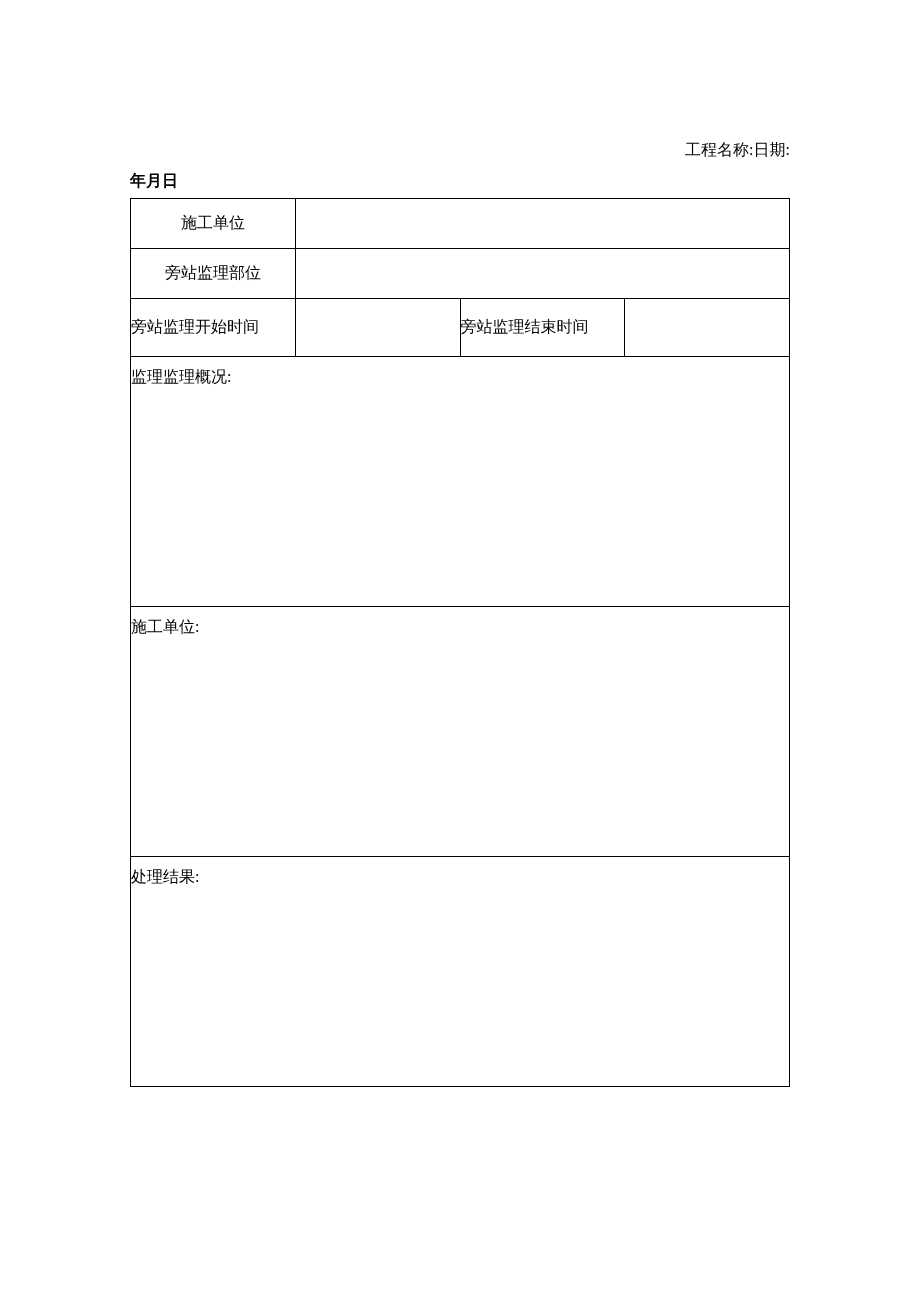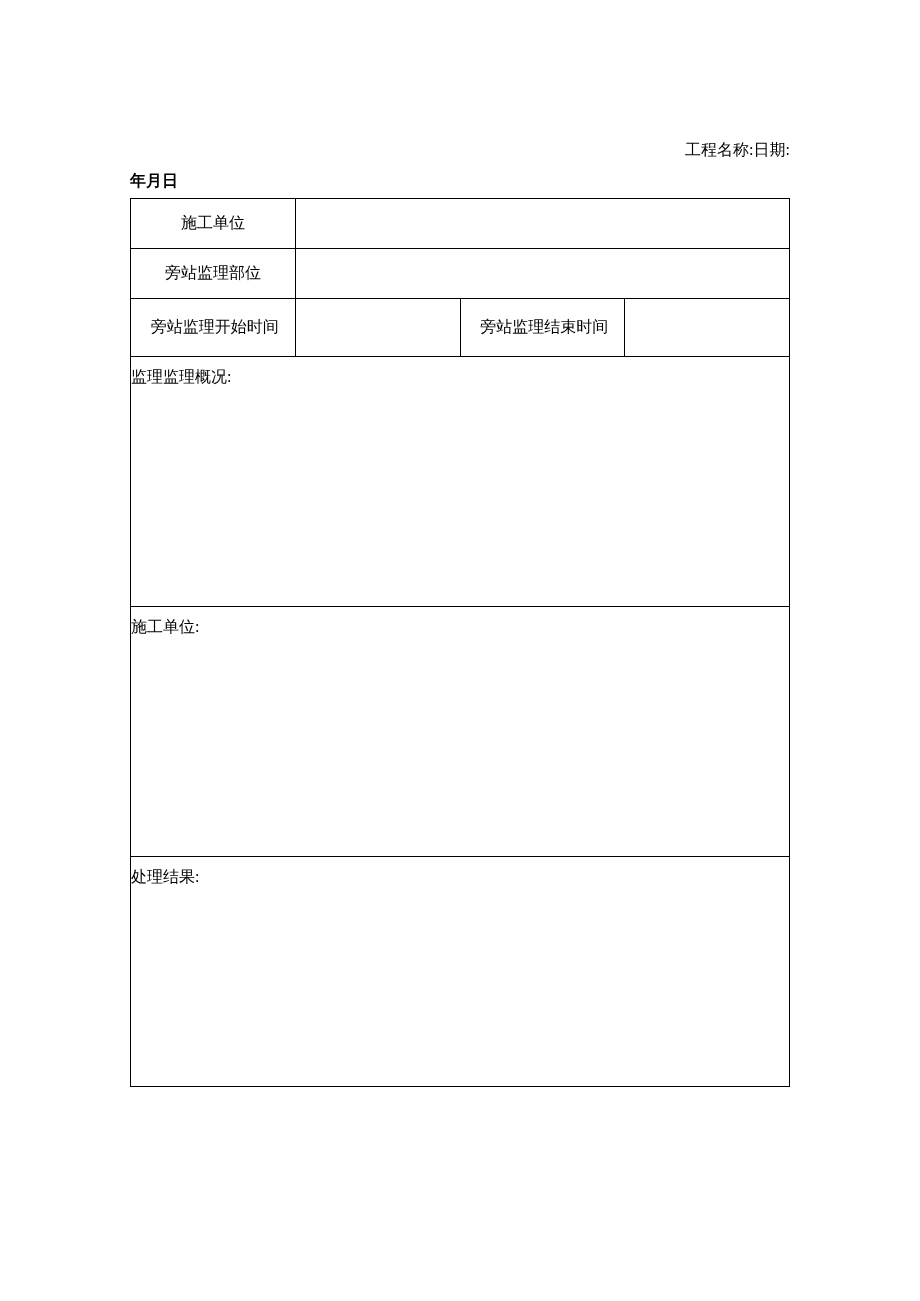--- a/index.html
+++ b/index.html
@@ -26,34 +26,34 @@
       font-weight: bold;
     }
     table {
       border-collapse: collapse;
       width: 100%;
       table-layout: fixed;
     }
     td {
       border: 1px solid #000;
       vertical-align: middle;
-      padding: 14px 16px;
+      padding: 14px 0;
       font-size: 16px;
     }
     .label-cell {
       text-align: center;
       width: 25%;
     }
     .big-cell {
       vertical-align: top;
       text-align: left;
       padding: 10px 0;
     }
     .label-cell-narrow {
-      text-align: right;
+      text-align: left;
       width: 25%;
       line-height: 1.8;
     }
   </style>
 </head>
 <body>
 
 <div class="header-row">
   <span>工程名称:</span>
   <span>日期:</span>

